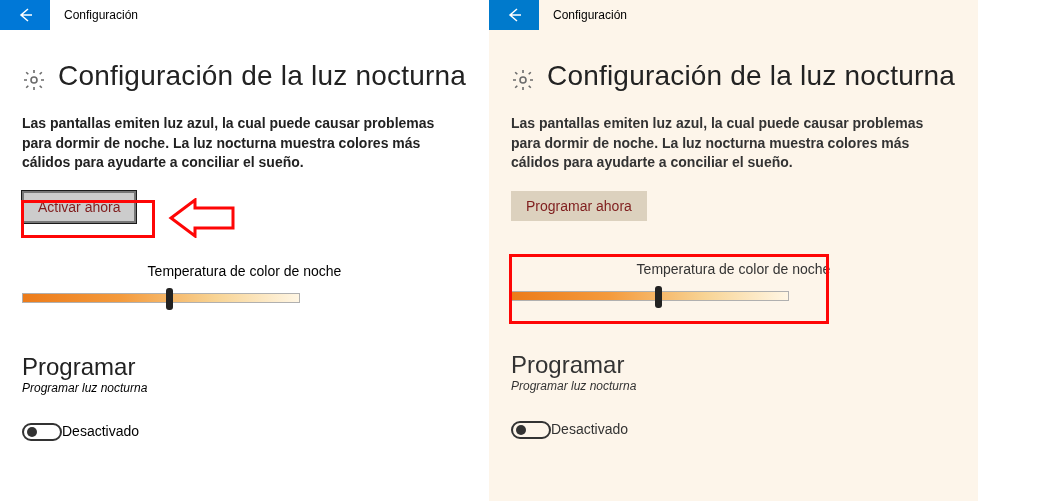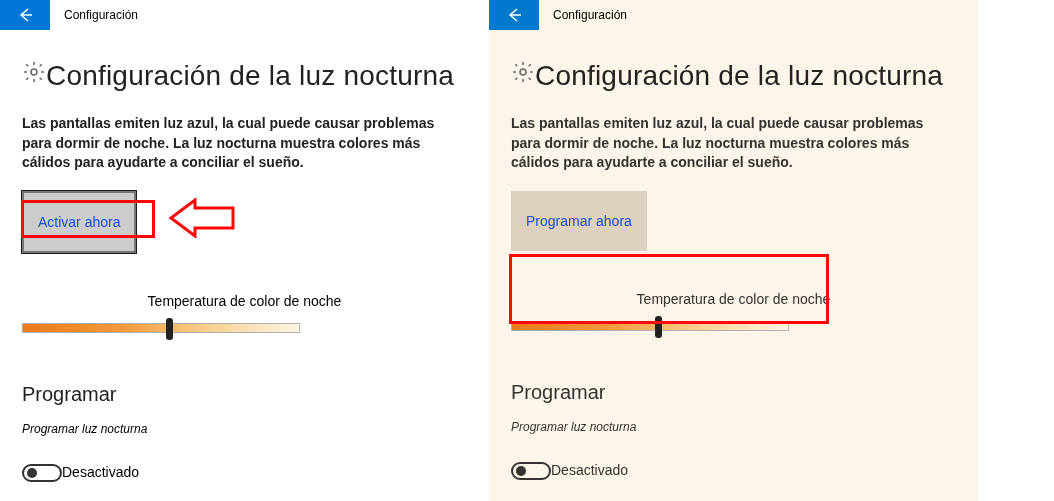--- a/index.html
+++ b/index.html
@@ -38,21 +38,22 @@
   .app-title {
     font-size: 12px;
     color: #000;
     margin-left: 14px;
   }
   .content {
     padding: 30px 22px 0 22px;
   }
   .title-row {
     display: flex;
-    align-items: flex-start;
+    align-items: flex-end;
+    gap: 12px;
     margin-bottom: 22px;
   }
   .gear {
     width: 24px; height: 24px;
     flex-shrink: 0;
   }
   .gear svg { stroke: #6b6b6b; fill: none; stroke-width:1.6; }
   .page-title {
     font-size: 28px;
     font-weight: 300;
@@ -67,25 +68,25 @@
     max-width: 470px;
     font-weight: bold;
   }
   .panel-right .desc,
   .panel-right .temp-label,
   .panel-right .toggle-label,
   .panel-right .section-title,
   .panel-right .sub-label { color: #333; }
   .btn {
     display: inline-block;
-    padding: 21px 14px;
+    padding: 6px 14px;
     background: #ccc;
     border: 1px solid #7a7a7a;
     font-size: 14px;
-    color: #1d4ed8;
+    color: #7f1d1d;
     cursor: pointer;
   }
   .panel-left .btn {
     background: #cccccc;
     border: 2px solid #777;
     outline: 1px solid #1a1a1a;
   }
   .panel-right .btn {
     background: #dcd1be;
     border: 1px solid #dcd1be;
@@ -124,25 +125,24 @@
   .slider-thumb {
     position: absolute;
     top: -6px;
     width: 7px;
     height: 22px;
     background: #222;
     border-radius: 3px;
     cursor: grab;
   }
   .section-title {
-    font-size: 20px;
+    font-size: 24px;
     font-weight: 400;
     color: #222;
     margin-top: 50px;
-    margin-bottom: 16px;
   }
   .sub-label {
     font-size: 12px;
     color: #000;
     margin-bottom: 28px;
     font-style: italic;
   }
   .toggle-row {
     display: flex;
   }

